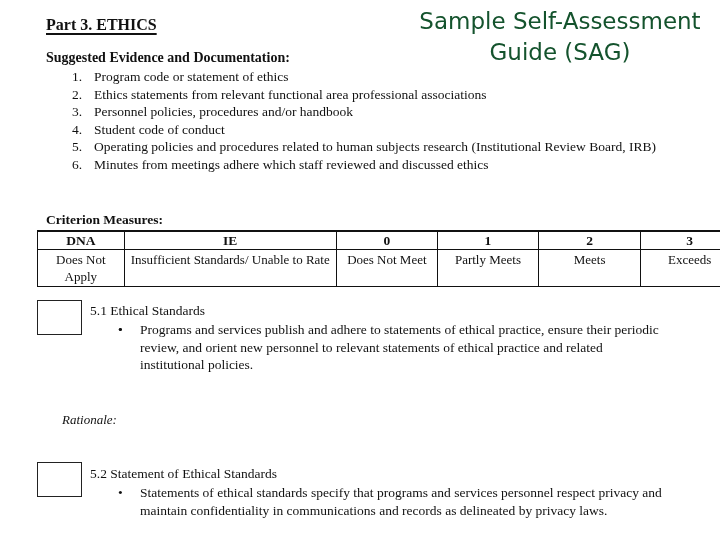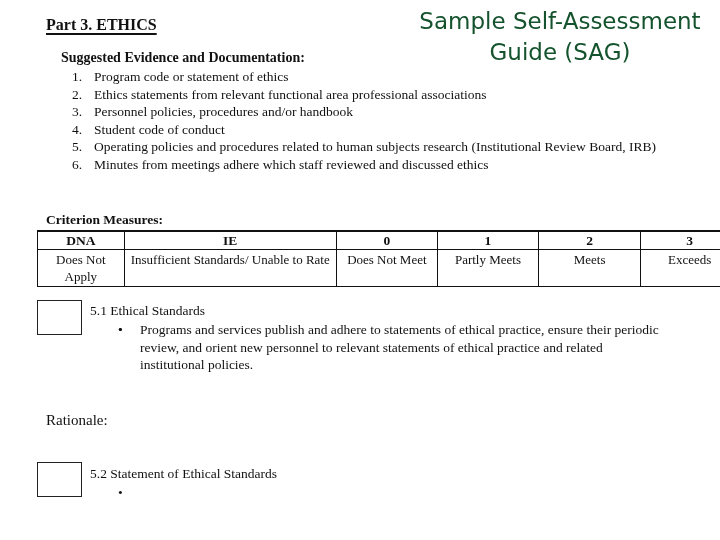--- a/index.html
+++ b/index.html
@@ -14,21 +14,21 @@
     }
 
     .part-heading {
       position: absolute; left: 46px; top: 16px;
       font-size: 16px; font-weight: bold; text-decoration: underline;
       text-underline-offset: 3px; text-decoration-thickness: 2px;
     }
 
     .evidence-heading {
       position: absolute; left: 46px; top: 50px;
-      font-size: 14px; font-weight: bold; margin-left: 15px;
+      font-size: 14px; font-weight: bold;
     }
 
     .evidence-list {
       position: absolute; left: 46px; top: 68px; width: 620px;
       list-style: none; font-size: 13.5px; line-height: 17.5px;
     }
     .evidence-list li { display: flex; }
     .evidence-list .num { width: 48px; text-align: right; padding-right: 12px; flex: none; }
     .evidence-list .txt { flex: 1; }
 
@@ -59,22 +59,22 @@
     }
 
     .bullets {
       position: absolute; left: 118px; width: 545px; list-style: none;
       font-size: 13.5px; line-height: 17.5px;
     }
     .bullets li { position: relative; padding-left: 22px; }
     .bullets li .dot { position: absolute; left: 0; top: 0; }
 
     .rationale {
-      position: absolute; left: 46px; top: 412px;
-      font-size: 15px; 
+      position: absolute; left: 62px; top: 412px;
+      font-size: 13px; font-style: italic;
     }
   </style>
 </head>
 <body>
 
 <div class="slide-title">Sample Self-Assessment Guide (SAG)</div>
 
 <div class="part-heading">Part 3. ETHICS</div>
 
 <div class="evidence-heading">Suggested Evidence and Documentation:</div>
@@ -144,14 +144,14 @@
 <ul class="bullets" style="top:321px;">
   <li><span class="dot">•</span></li>
   <li><span class="dot">•</span><span>Programs and services publish and adhere to statements of ethical practice, ensure their periodic review, and orient new personnel to relevant statements of ethical practice and related institutional policies.</span></li>
 </ul>
 
 <div class="rationale">Rationale:</div>
 
 <div class="checkbox" style="left:37px; top:462px;"></div>
 <div class="standard-title" style="top:466px;">5.2 Statement of Ethical Standards</div>
 <ul class="bullets" style="top:484px;">
-  <li><span class="dot">•</span></li>
+  <li><span class="dot">•</span><span>Statements of ethical standards specify that programs and services personnel respect privacy and maintain confidentiality in communications and records as delineated by privacy laws.</span></li>
 </ul>
 
 </body></html>

